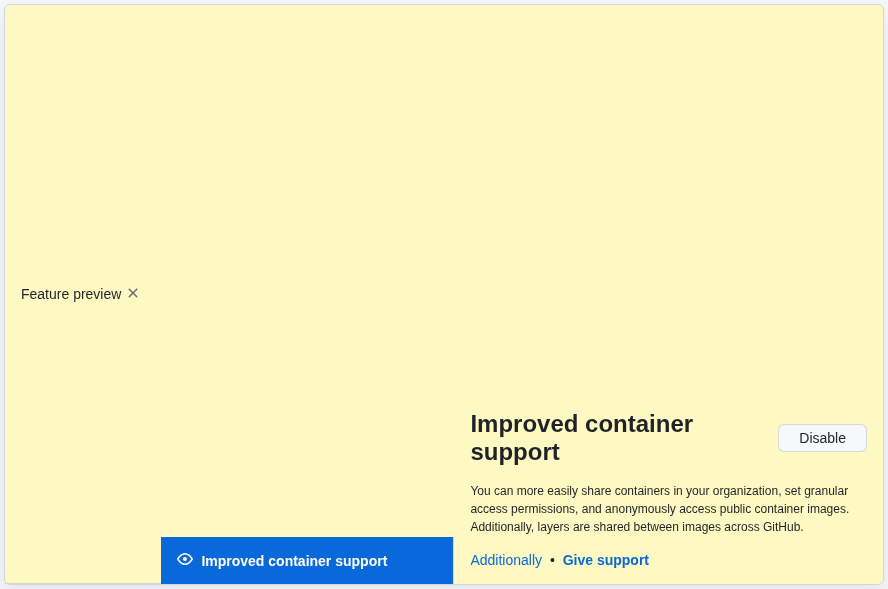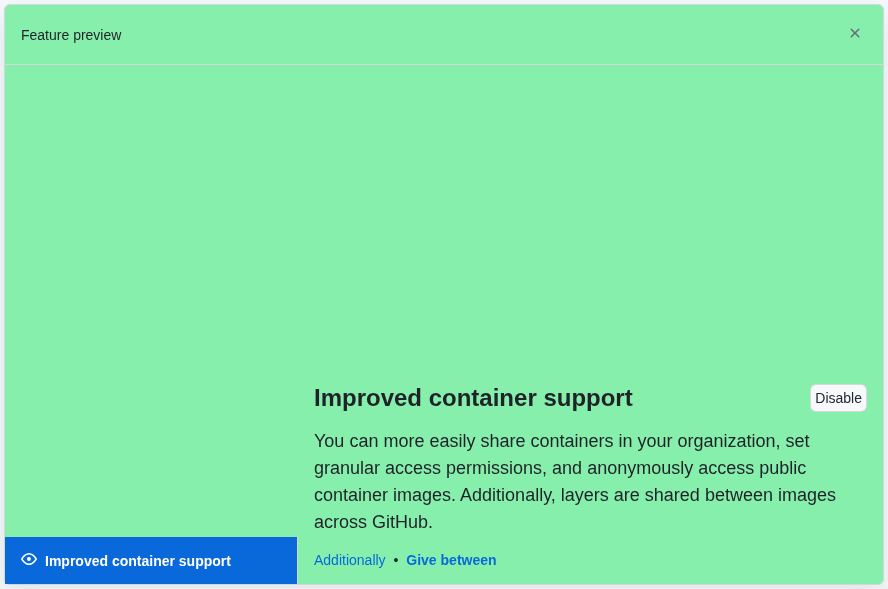--- a/index.html
+++ b/index.html
@@ -14,25 +14,24 @@
       height: 589px;
       overflow: hidden;
       position: relative;
     }
     .modal {
       position: absolute;
       top: 4px;
       left: 4px;
       right: 4px;
       bottom: 4px;
-      background: #86efac;
+      background: #fef9c3;
       border: 1px solid #d0d7de;
       border-radius: 6px;
       display: flex;
-      flex-direction: column;
       box-shadow: 0 8px 24px rgba(140,149,159,0.2);
     }
     .modal-header {
       display: flex;
       align-items: center;
       justify-content: space-between;
       padding: 16px;
       border-bottom: 1px solid #d0d7de;
     }
     .modal-title {
@@ -94,28 +93,28 @@
     }
     .content-title {
       font-size: 24px;
       font-weight: 600;
       color: #1f2328;
     }
     .disable-button {
       background: #f6f8fa;
       border: 1px solid rgba(31,35,40,0.15);
       border-radius: 6px;
-      padding: 5px 4px;
+      padding: 5px 20px;
       font-size: 14px;
       font-weight: 500;
       color: #24292f;
       cursor: pointer;
     }
     .content-description {
-      font-size: 18px;
+      font-size: 12px;
       line-height: 1.5;
       color: #1f2328;
       margin-bottom: 16px;
     }
     .content-links {
       font-size: 14px;
       color: #1f2328;
     }
     .content-links a {
       color: #0969da;
@@ -157,17 +156,17 @@
     </div>
     <div class="content">
       <div class="content-header">
         <h2 class="content-title">Improved container support</h2>
         <button class="disable-button">Disable</button>
       </div>
       <p class="content-description">You can more easily share containers in your organization, set granular access permissions, and anonymously access public container images. Additionally, layers are shared between images across GitHub.</p>
       <div class="content-links">
         <a>Additionally</a>
         <span class="separator">•</span>
-        <a class="feedback-link">Give between</a>
+        <a class="feedback-link">Give support</a>
       </div>
     </div>
   </div>
 </div>
 
 </body></html>

